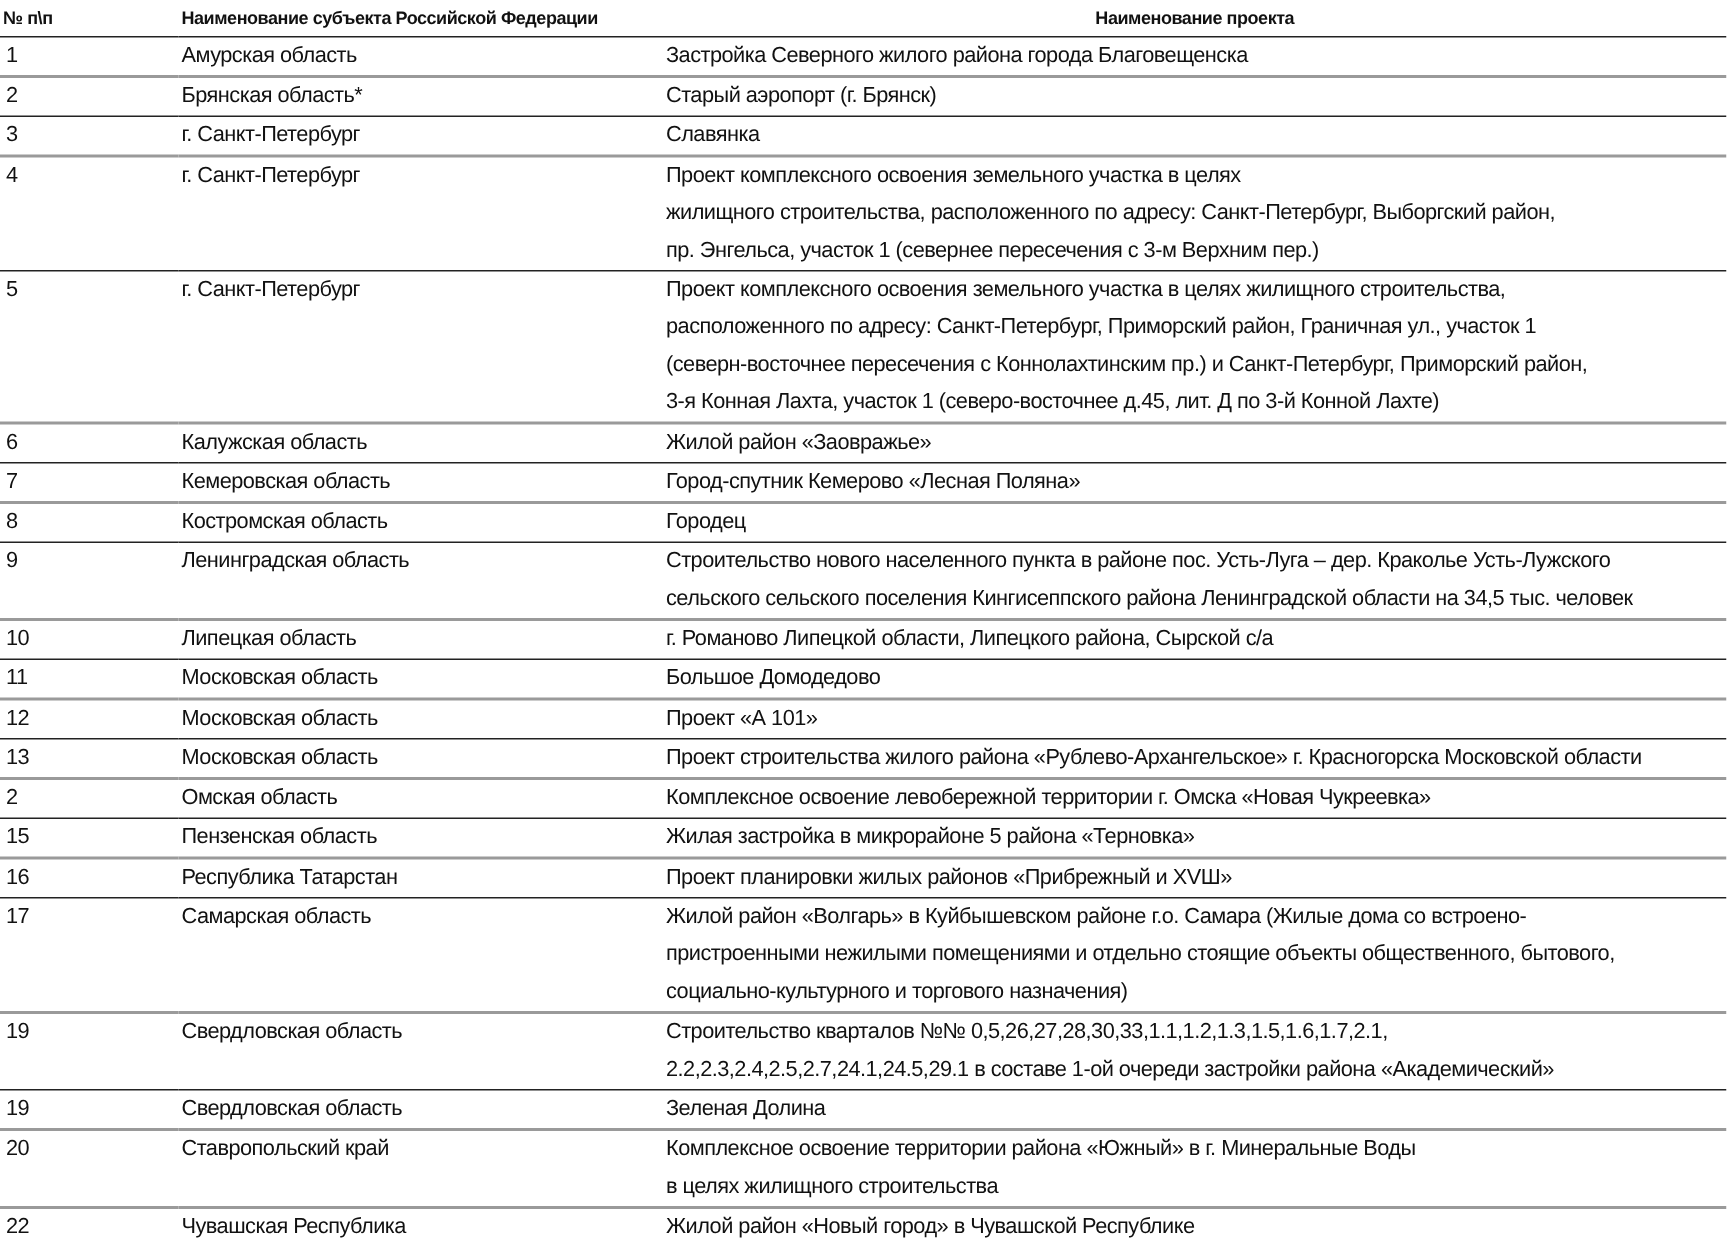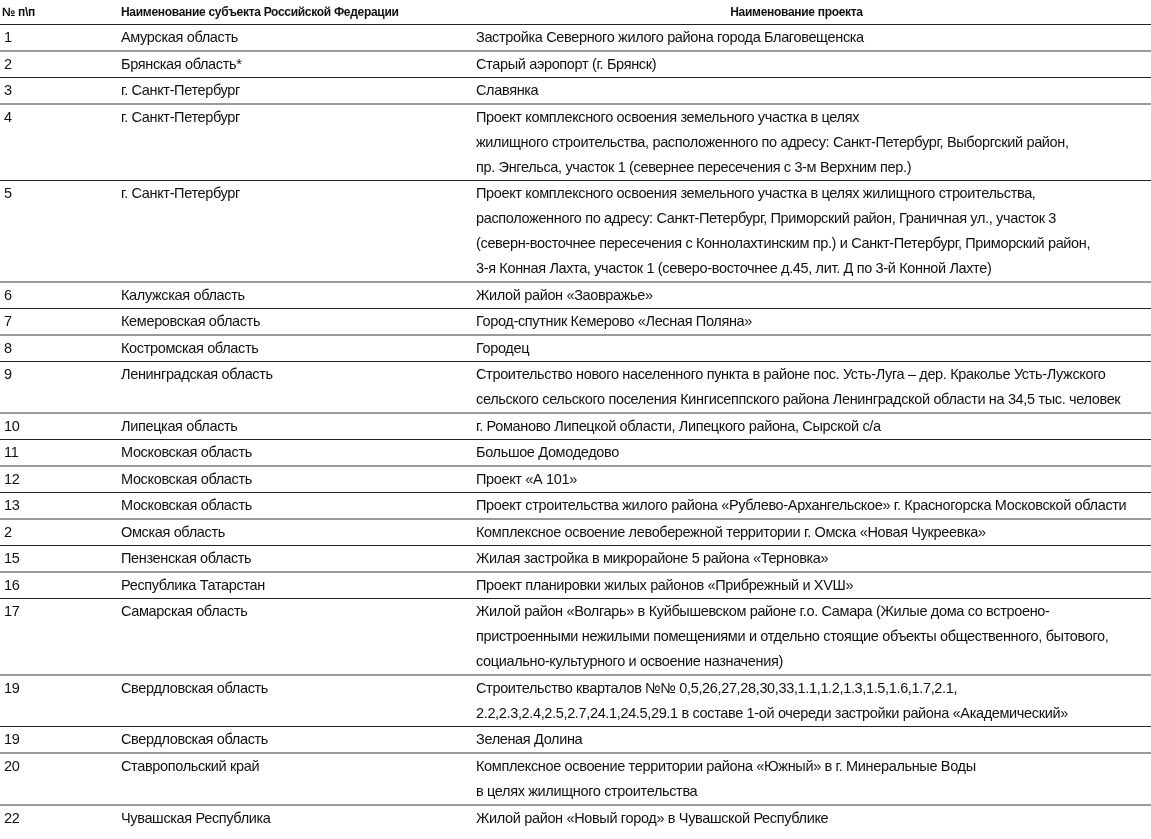--- a/index.html
+++ b/index.html
@@ -7,21 +7,21 @@
   table { border-collapse:collapse; width:1151px; table-layout:fixed; }
   col.c1 { width:119px; }
   col.c2 { width:323px; }
   col.c3 { width:709px; }
   th { font-weight:bold; font-size:12px; height:24px; padding:0 2px; text-align:left; vertical-align:middle; letter-spacing:-0.3px; }
   th.proj { text-align:center;margin-top:31px; }
   td { font-size:14.5px; line-height:25px; padding:0 2px; vertical-align:top; letter-spacing:-0.35px; white-space:nowrap; overflow:hidden; }
   td.num { padding-left:4px; }
   tr.r { border-top:1.5px solid #222; }
   tr.g { border-top:2px solid #9a9a9a; }
-  .line { display:block;margin-left:32px; }
+  .line { display:block; }
 </style>
 </head>
 <body>
 
 <table>
   <colgroup>
       <col class="c1">
       <col class="c2">
       <col class="c3">
     </colgroup>
@@ -61,21 +61,21 @@
           <span class="line">Проект комплексного освоения земельного участка в целях</span>
           <span class="line">жилищного строительства, расположенного по адресу: Санкт-Петербург, Выборгский район,</span>
           <span class="line">пр. Энгельса, участок 1 (севернее пересечения с 3-м Верхним пер.)</span>
         </td>
       </tr>
       <tr class="r">
         <td class="num">5</td>
         <td>г. Санкт-Петербург</td>
         <td>
           <span class="line">Проект комплексного освоения земельного участка в целях жилищного строительства,</span>
-          <span class="line">расположенного по адресу: Санкт-Петербург, Приморский район, Граничная ул., участок 3</span>
+          <span class="line">расположенного по адресу: Санкт-Петербург, Приморский район, Граничная ул., участок 1</span>
           <span class="line">(северн-восточнее пересечения с Коннолахтинским пр.) и Санкт-Петербург, Приморский район,</span>
           <span class="line">3-я Конная Лахта, участок 1 (северо-восточнее д.45, лит. Д по 3-й Конной Лахте)</span>
         </td>
       </tr>
       <tr class="g">
         <td class="num">6</td>
         <td>Калужская область</td>
         <td>
           <span class="line">Жилой район «Заовражье»</span>
         </td>
@@ -150,21 +150,21 @@
         <td>
           <span class="line">Проект планировки жилых районов «Прибрежный и XVШ»</span>
         </td>
       </tr>
       <tr class="r">
         <td class="num">17</td>
         <td>Самарская область</td>
         <td>
           <span class="line">Жилой район «Волгарь» в Куйбышевском районе г.о. Самара (Жилые дома со встроено-</span>
           <span class="line">пристроенными нежилыми помещениями и отдельно стоящие объекты общественного, бытового,</span>
-          <span class="line">социально-культурного и освоение назначения)</span>
+          <span class="line">социально-культурного и торгового назначения)</span>
         </td>
       </tr>
       <tr class="g">
         <td class="num">19</td>
         <td>Свердловская область</td>
         <td>
           <span class="line">Строительство кварталов №№ 0,5,26,27,28,30,33,1.1,1.2,1.3,1.5,1.6,1.7,2.1,</span>
           <span class="line">2.2,2.3,2.4,2.5,2.7,24.1,24.5,29.1 в составе 1-ой очереди застройки района «Академический»</span>
         </td>
       </tr>

